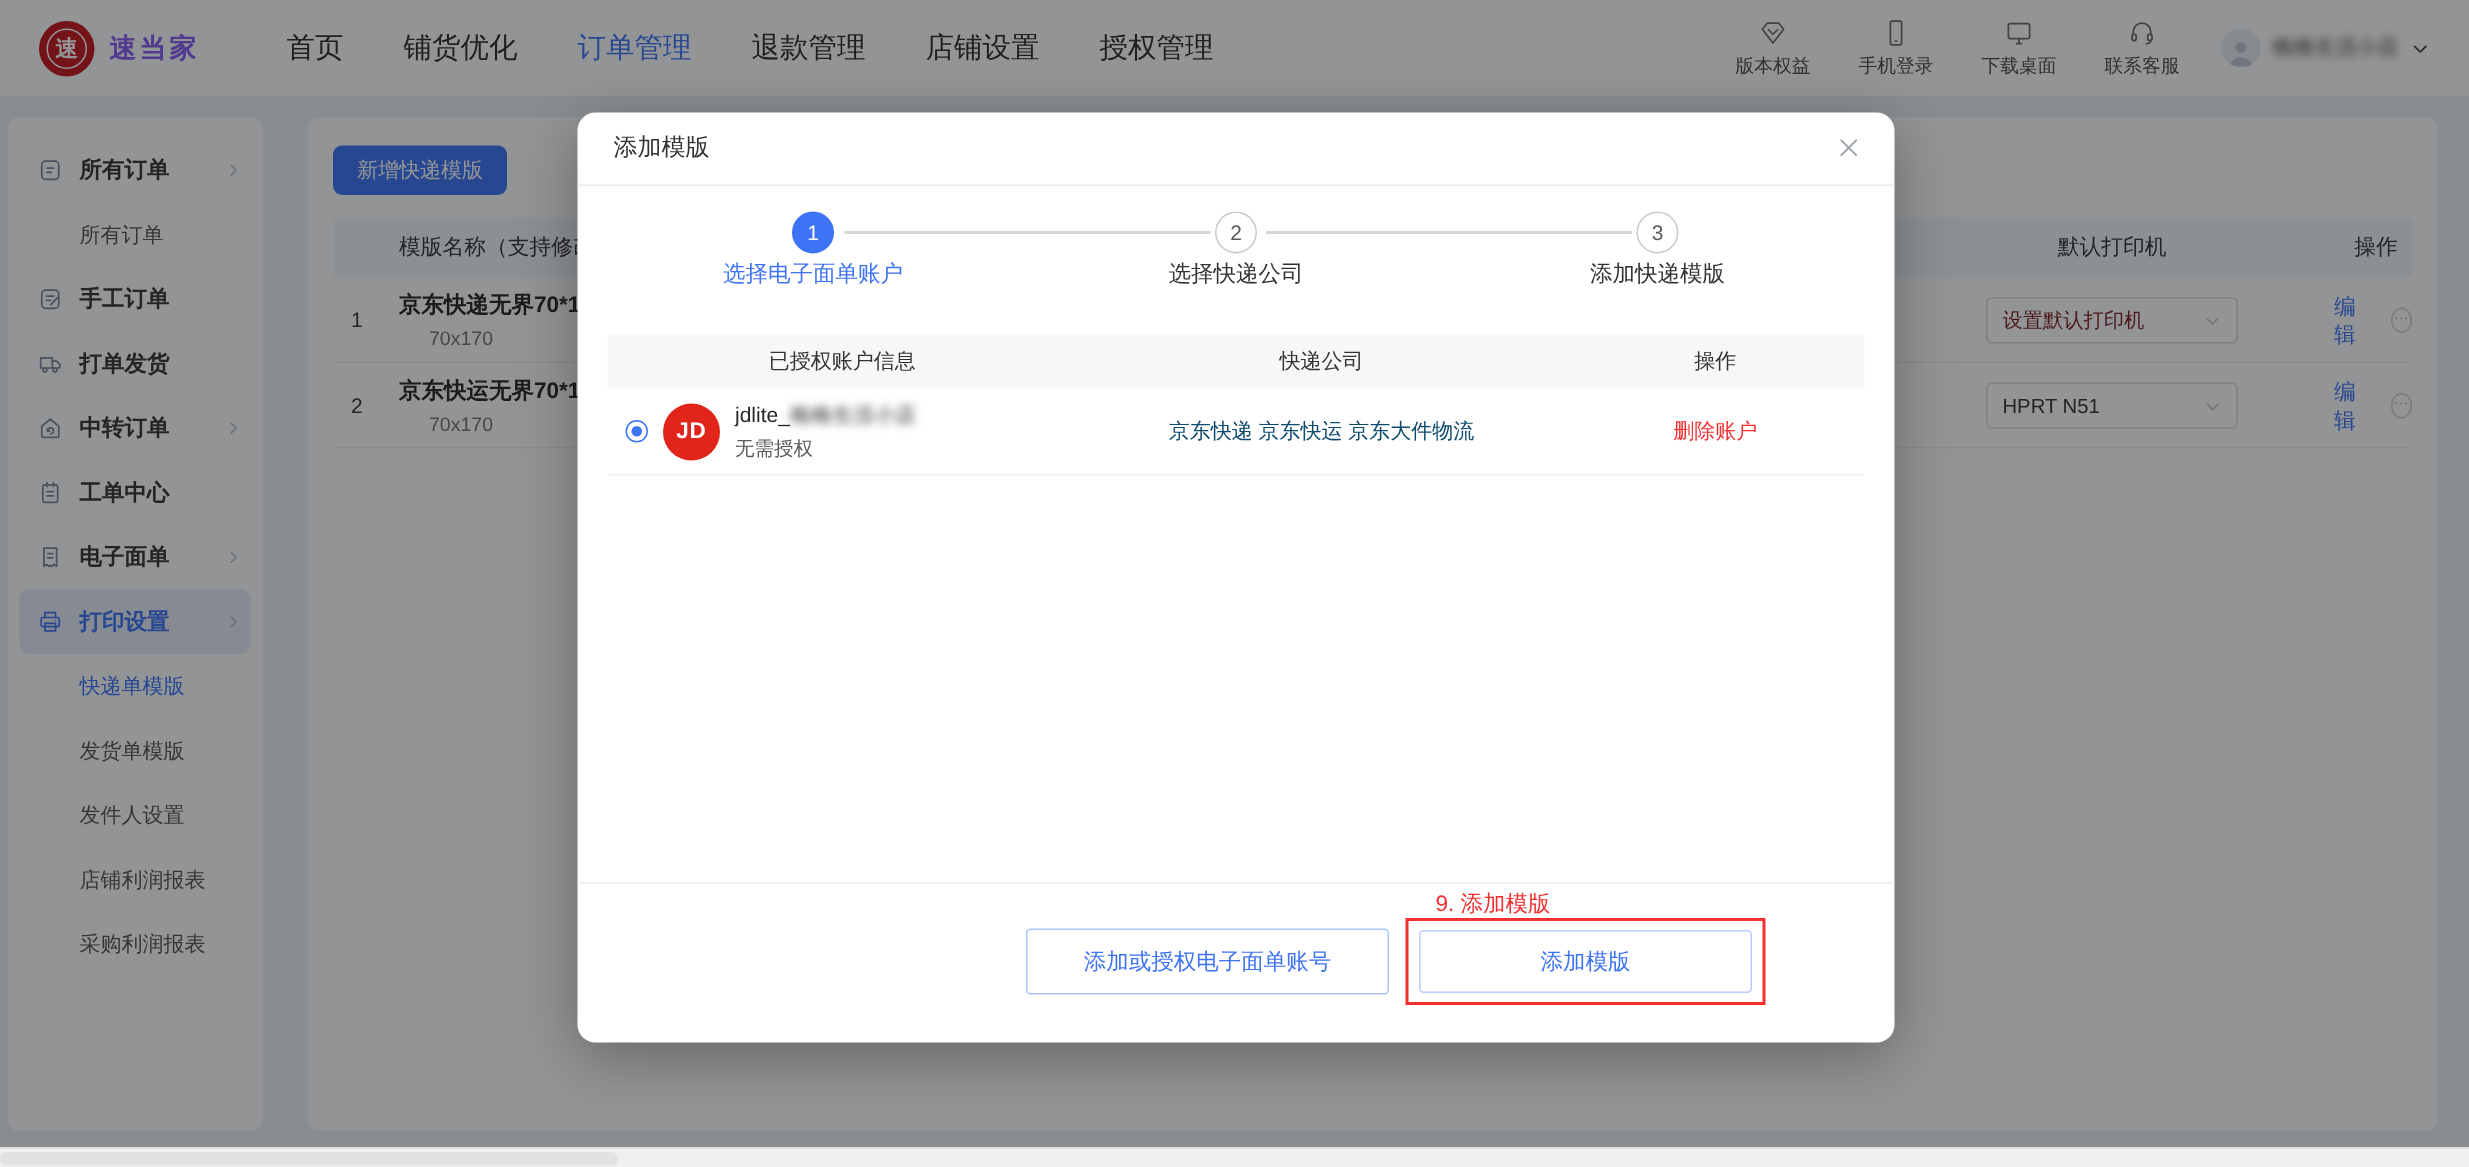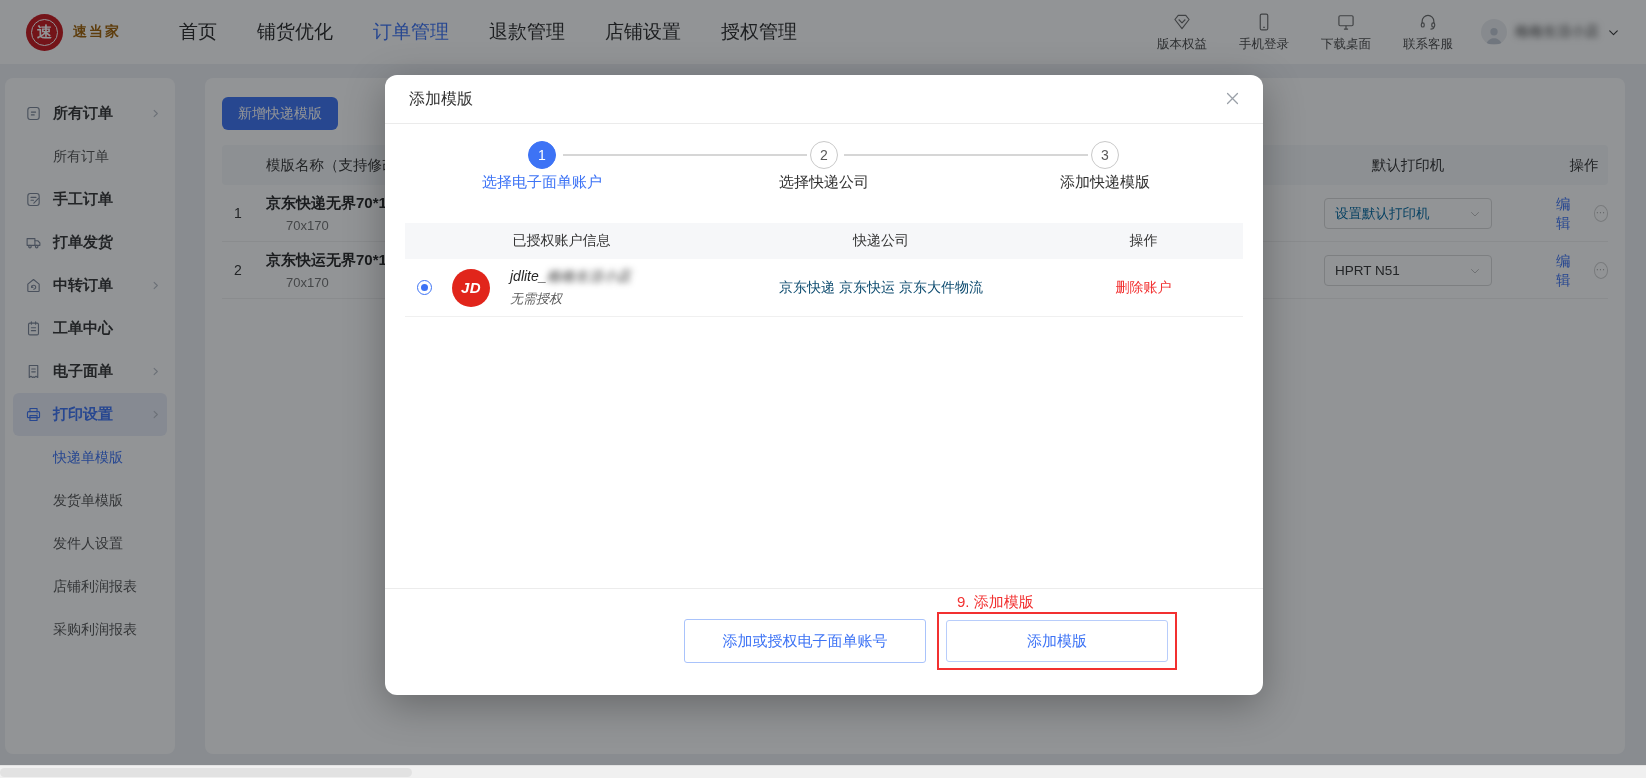--- a/index.html
+++ b/index.html
@@ -14,21 +14,21 @@
 
   
   .appbar {
     position:absolute; top:0; left:0; right:0; height:64px;
     background:#fff; display:flex; align-items:center; padding:0 26px;
   }
   .logo { width:37px; height:37px; border-radius:50%; background:#C9161D;
           display:flex; align-items:center; justify-content:center; flex:0 0 auto; }
   .logo-inner { width:27px; height:27px; border:1.5px solid #fff; border-radius:50%;
           color:#fff; font-size:15px; font-weight:700; display:flex; align-items:center; justify-content:center; }
-  .brand { font-size:14px; font-weight:700; color:#a16207; margin-left:10px; letter-spacing:2px; }
+  .brand { font-size:18px; font-weight:700; color:#8b5cf6; margin-left:10px; letter-spacing:2px; }
   .nav { display:flex; gap:40px; margin-left:58px; font-size:19px; color:#2b2b2b; }
   .nav-item { cursor:pointer; white-space:nowrap; }
   .nav-item.active { color:#3D73F5; }
   .utilities { margin-left:auto; display:flex; gap:32px; align-items:center; }
   .util { display:flex; flex-direction:column; align-items:center; gap:4px;
           font-size:12.5px; color:#4a4a4a; cursor:pointer; }
   .util svg { width:20px; height:20px; }
   .user { display:flex; align-items:center; gap:8px; margin-left:28px; cursor:pointer; }
   .user-avatar { width:26px; height:26px; border-radius:50%; background:#ebedf0; overflow:hidden;
           display:flex; align-items:flex-end; justify-content:center; }
@@ -73,21 +73,21 @@
   .c-idx { position:absolute; left:12px; top:0; line-height:57px; color:#333; }
   .c-name-wrap { position:absolute; left:44px; top:9px; }
   .c-name { font-size:15px; font-weight:700; color:#262626; white-space:nowrap; }
   .c-size { font-size:13px; color:#737373; margin-top:5px;margin-left:20px; }
   .select {
     position:absolute; left:1102px; top:13px; width:168px; height:31px;
     border:1px solid #d9d9d9; border-radius:4px; background:#fff;
     display:flex; align-items:center; padding:0 10px; cursor:pointer;
   }
   .sel-text { font-size:13.5px; color:#333; flex:1; white-space:nowrap; overflow:hidden; }
-  .sel-text.placeholder { color:#0369a1; }
+  .sel-text.placeholder { color:#7f1d1d; }
   .select svg { width:12px; height:12px; color:#bfbfbf; flex:0 0 auto; }
   .c-ops { position:absolute; left:1334px; top:0; height:57px; display:flex; align-items:center; gap:14px; }
   .edit-link { color:#3D73F5; font-size:14.5px; cursor:pointer; }
   .more-btn { width:17px; height:17px; border:1px solid #d0d0d0; border-radius:50%;
     color:#b0b0b0; font-size:10px; line-height:14px; text-align:center; cursor:pointer; }
 
   
   .mask { position:absolute; left:0; right:0; top:0; bottom:13px;
     background:rgba(13,17,23,0.45); z-index:40; }
   .hscroll { position:absolute; left:0; right:0; bottom:0; height:13px;
@@ -117,21 +117,21 @@
     font-size:15px; color:#333; }
   .step-label.active { color:#3D73F5; }
 
   .m-table { position:absolute; left:20px; width:838px; top:148px; }
   .m-head { display:flex; height:36px; background:#f6f7f9; align-items:center;
     font-size:14px; color:#333; }
   .mc1 { width:313px; text-align:center; }
   .mc2 { width:326px; text-align:center; }
   .mc3 { flex:1; text-align:center; }
   .m-row { display:flex; align-items:center; height:58px; border-bottom:1px solid #f0f0f0; }
-  .acct-cell { width:313px; display:flex; align-items:center; padding-left:12px; gap:20px; text-align:left;font-style:italic; }
+  .acct-cell { width:313px; display:flex; align-items:center; padding-left:12px; gap:10px; text-align:left; }
   .radio { width:15px; height:15px; border-radius:50%; border:1.5px solid #3D73F5;
     position:relative; cursor:pointer; flex:0 0 auto; }
   .radio::after { content:""; position:absolute; left:2.5px; top:2.5px; width:7px; height:7px;
     border-radius:50%; background:#3D73F5; }
   .jd-avatar { width:38px; height:38px; border-radius:50%; background:#E1251B; color:#fff;
     font-size:15px; font-weight:800; display:flex; align-items:center; justify-content:center;
     letter-spacing:.5px; flex:0 0 auto; }
   .acct-name { font-size:14px; color:#262626; }
   .acct-status { font-size:13px; color:#595959; margin-top:4px; }
   .company-cell { width:326px; text-align:center; font-size:14px; color:#0c4a6e; }

